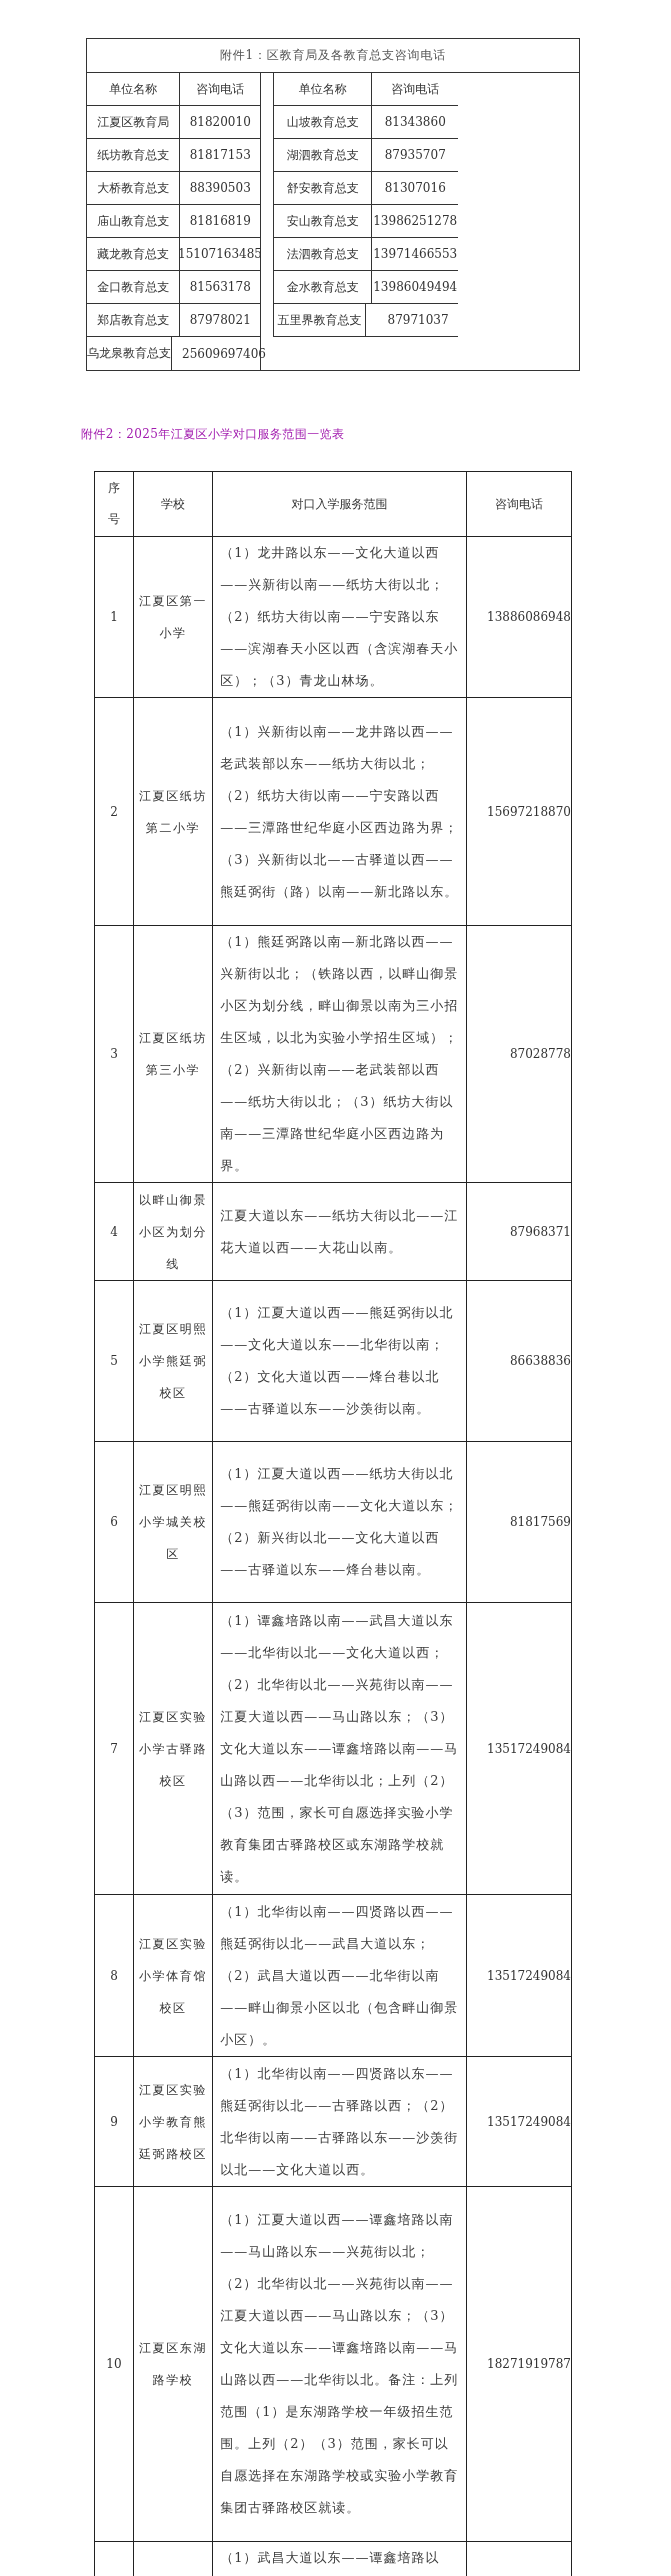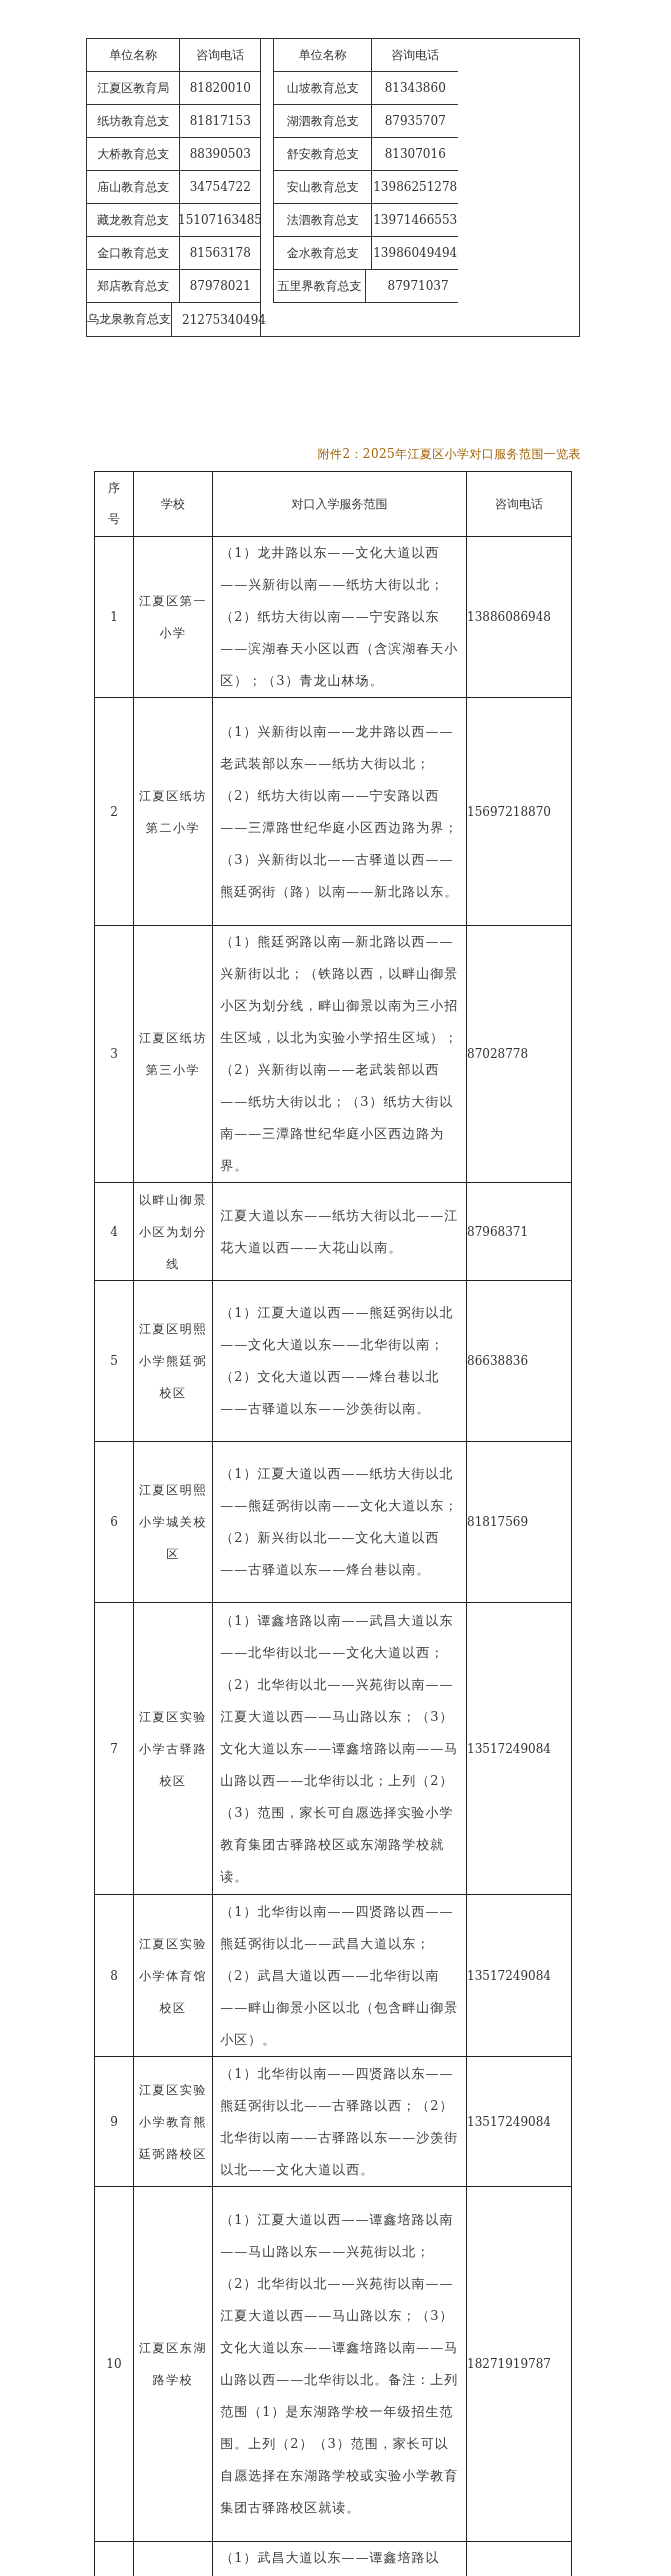--- a/index.html
+++ b/index.html
@@ -33,22 +33,22 @@
   }
   .t1-half.left .c-name { width: 94px; border-right: 0.8px solid #333; }
   .t1-half.left .c-phone { width: 80px; }
   .t1-half.right .c-name { width: 99px; border-right: 0.8px solid #333; }
   .t1-half.right .c-phone { width: 86px; }
   .t1-half.right .t1-row { width: 185px; }
   .t1-half.right { width: 185px; margin-left: 12px; }
 
   
   .t2-title {
-    position: absolute; left: 81px; top: 446px; width: 500px;
-    text-align: right; font-size: 12px; color: #a16207; letter-spacing: 0.4px;
+    position: absolute; left: 81px; top: 426px; width: 500px;
+    text-align: left; font-size: 12px; color: #a21caf; letter-spacing: 0.4px;
   }
   .t2 {
     position: absolute; left: 94px; top: 471px;
     border-collapse: collapse; table-layout: fixed;
   }
   .t2 td, .t2 th {
     border: 0.8px solid #222; padding: 0; vertical-align: middle;
     font-weight: normal; color: #333;
   }
   .t2 th { font-size: 12px; text-align: center; }
@@ -58,64 +58,65 @@
   .col-phone { width: 105px; }
   .t2 .no { text-align: center; font-size: 12px; }
   .t2 .school {
     font-size: 12px; line-height: 32px; text-align: center;
     padding: 0 4.8px; letter-spacing: 1.6px;
   }
   .t2 .range {
     font-size: 13px; line-height: 32px; padding: 0 6.4px 0 7.3px;
     letter-spacing: 1px; text-align: left; color: #3a3a3a;
   }
-  .t2 .phone { text-align: left; font-size: 12px; letter-spacing: 0px; }
+  .t2 .phone { text-align: right; font-size: 12px; letter-spacing: 0px; }
   .seq-head { line-height: 31px; font-size: 12px; }
 </style>
 </head>
 <body>
 
 <div class="t1">
+  <div class="t1-title">附件1：区教育局及各教育总支咨询电话</div>
   <div class="t1-body">
     <div class="t1-half left">
       <div class="t1-row">
         <div class="t1-cell c-name">单位名称</div>
         <div class="t1-cell c-phone">咨询电话</div>
       </div>
       <div class="t1-row">
         <div class="t1-cell c-name">江夏区教育局</div>
         <div class="t1-cell c-phone">81820010</div>
       </div>
       <div class="t1-row">
         <div class="t1-cell c-name">纸坊教育总支</div>
         <div class="t1-cell c-phone">81817153</div>
       </div>
       <div class="t1-row">
         <div class="t1-cell c-name">大桥教育总支</div>
         <div class="t1-cell c-phone">88390503</div>
       </div>
       <div class="t1-row">
         <div class="t1-cell c-name">庙山教育总支</div>
-        <div class="t1-cell c-phone">34754722</div>
+        <div class="t1-cell c-phone">81816819</div>
       </div>
       <div class="t1-row">
         <div class="t1-cell c-name">藏龙教育总支</div>
         <div class="t1-cell c-phone">15107163485</div>
       </div>
       <div class="t1-row">
         <div class="t1-cell c-name">金口教育总支</div>
         <div class="t1-cell c-phone">81563178</div>
       </div>
       <div class="t1-row">
         <div class="t1-cell c-name">郑店教育总支</div>
         <div class="t1-cell c-phone">87978021</div>
       </div>
       <div class="t1-row">
         <div class="t1-cell c-name">乌龙泉教育总支</div>
-        <div class="t1-cell c-phone">21275340494</div>
+        <div class="t1-cell c-phone">25609697406</div>
       </div>
     </div>
 
     <div class="t1-half right">
       <div class="t1-row">
         <div class="t1-cell c-name">单位名称</div>
         <div class="t1-cell c-phone">咨询电话</div>
       </div>
       <div class="t1-row">
         <div class="t1-cell c-name">山坡教育总支</div>

